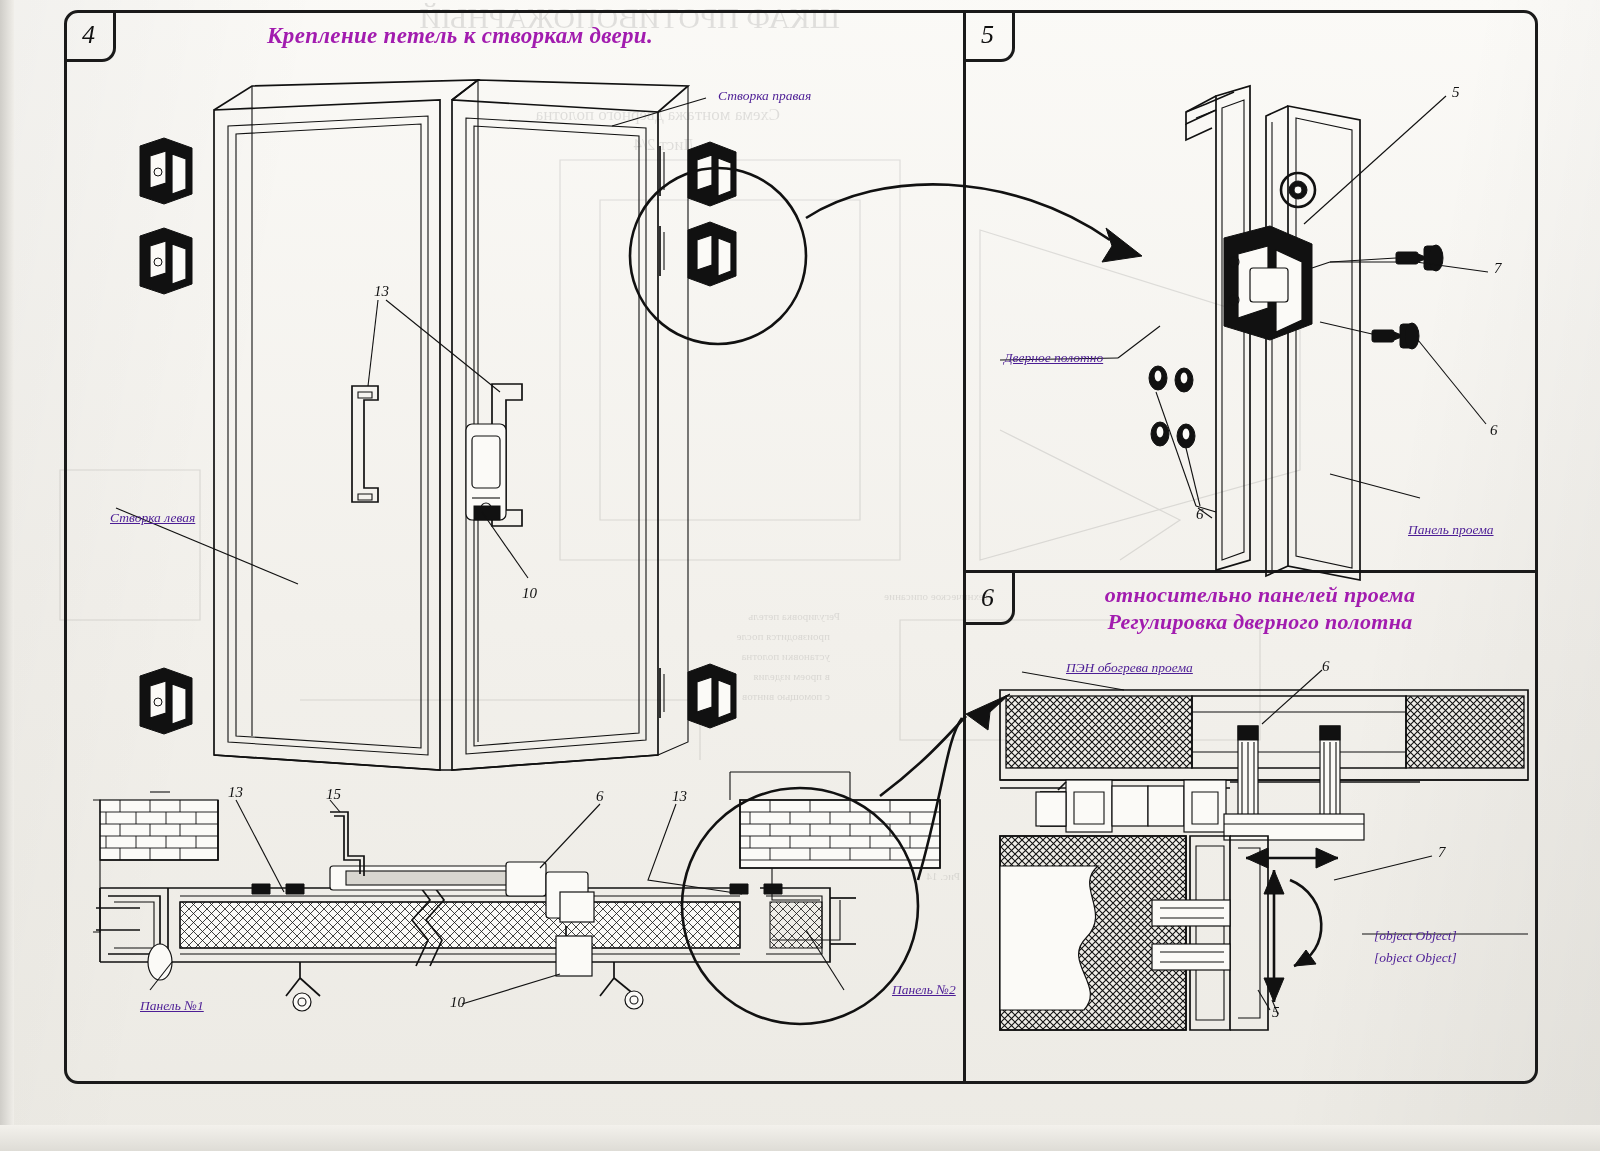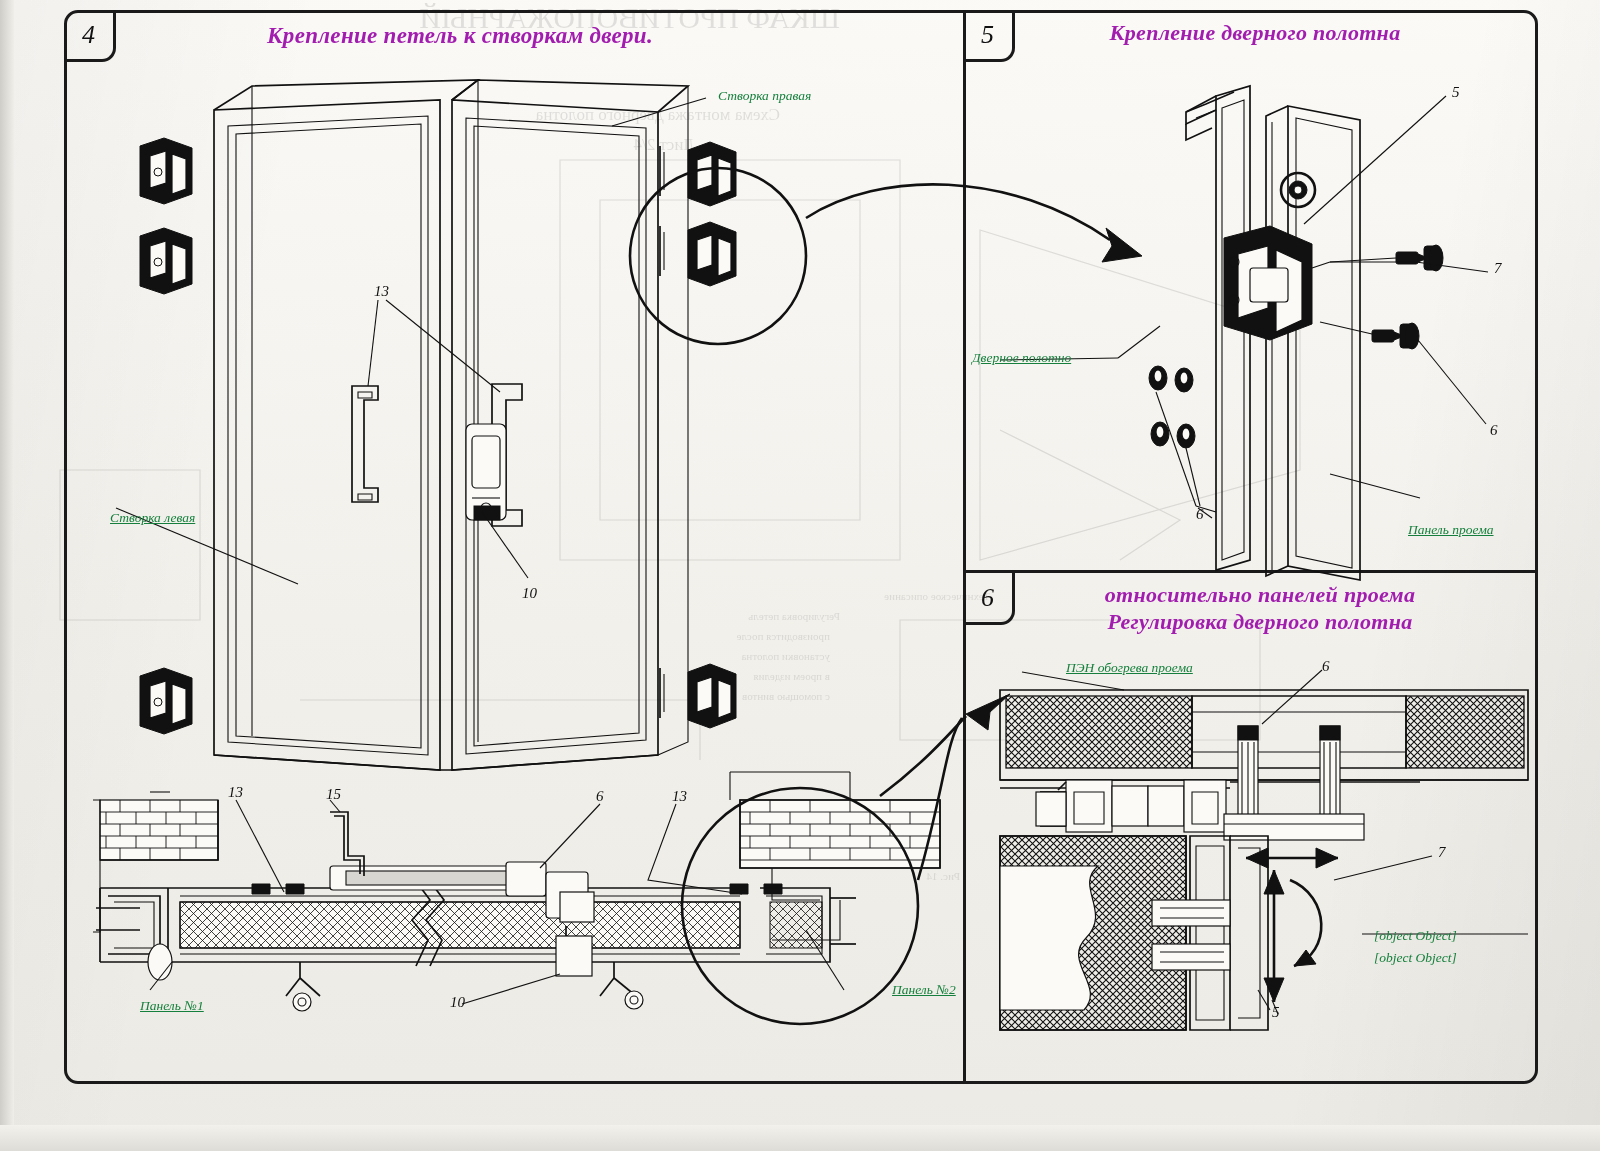--- a/index.html
+++ b/index.html
@@ -68,21 +68,21 @@
     letter-spacing: 0.3px;
   }
   .t4 { left: 150px; top: 22px; width: 620px; font-size: 23px; }
   .t5 { left: 1020px; top: 20px; width: 470px; font-size: 22px; }
   .t6 { left: 1000px; top: 582px; width: 520px; font-size: 22px; }
   .lbl {
     position: absolute;
     font-family: "Liberation Serif", serif;
     font-style: italic;
     font-size: 13.5px;
-    color: #15803d;
+    color: #4c1d95;
     white-space: nowrap;
   }
   .lbl.u { text-decoration: underline; }
   .num {
     position: absolute;
     font-family: "Liberation Serif", serif;
     font-style: italic;
     font-size: 15px;
     color: #111;
   }
@@ -131,21 +131,20 @@
   <div class="frame-inner-h"></div>
 
   <div class="stepnum" style="left:64px; top:10px;">4</div>
   <div class="stepnum" style="left:963px; top:10px;">5</div>
   <div class="stepnum" style="left:963px; top:573px;">6</div>
 
   <div class="panel-title t4">
     <div>Крепление петель к створкам двери.</div>
   </div>
   <div class="panel-title t5">
-    <div>Крепление дверного полотна</div>
   </div>
   <div class="panel-title t6">
     <div>относительно панелей проема</div>
     <div>Регулировка дверного полотна</div>
   </div>
 
   <svg width="1600" height="1151">
 
     <g>
 
@@ -479,21 +478,21 @@
       <path class="ln" d="M1446 96 L1304 224"></path>
       <path class="ln" d="M1488 272 L1416 262 L1330 262"></path>
       <path class="ln" d="M1486 424 L1418 340"></path>
       <path class="ln" d="M1420 498 L1330 474"></path>
       <path class="ln" d="M1118 358 L1160 326"></path>
       <path class="ln" d="M1000 360 L1118 358"></path>
       <path class="ln" d="M1198 508 L1212 518"></path>
     </g>
   </svg>
 
-  <div class="lbl u" style="left:972px; top:350px;">Дверное полотно</div>
+  <div class="lbl u" style="left:1004px; top:350px;">Дверное полотно</div>
   <div class="lbl u" style="left:1408px; top:522px;font-style:italic;">Панель проема</div>
   <div class="num" style="left:1452px; top:84px;">5</div>
   <div class="num" style="left:1494px; top:260px;">7</div>
   <div class="num" style="left:1490px; top:422px;">6</div>
   <div class="num" style="left:1196px; top:506px;">6</div>
 
   <svg width="1600" height="1151">
     <defs>
       <pattern id="xhatch3" width="8" height="8" patternUnits="userSpaceOnUse">
         <path d="M0 0 L8 8 M8 0 L0 8" stroke="#111" stroke-width="0.9"></path>

